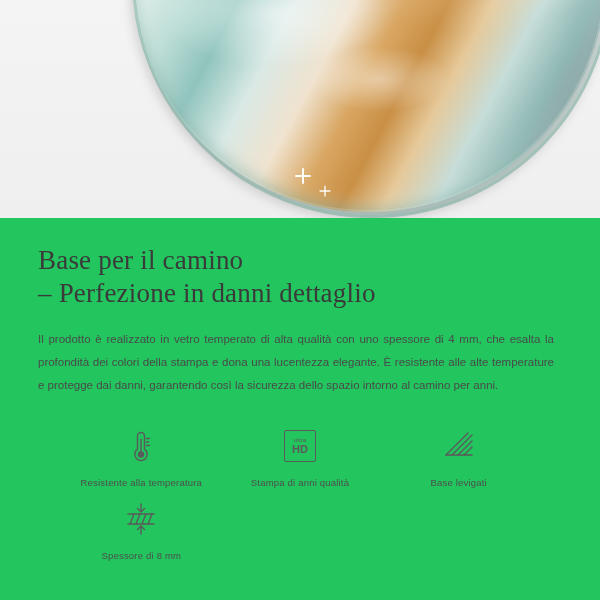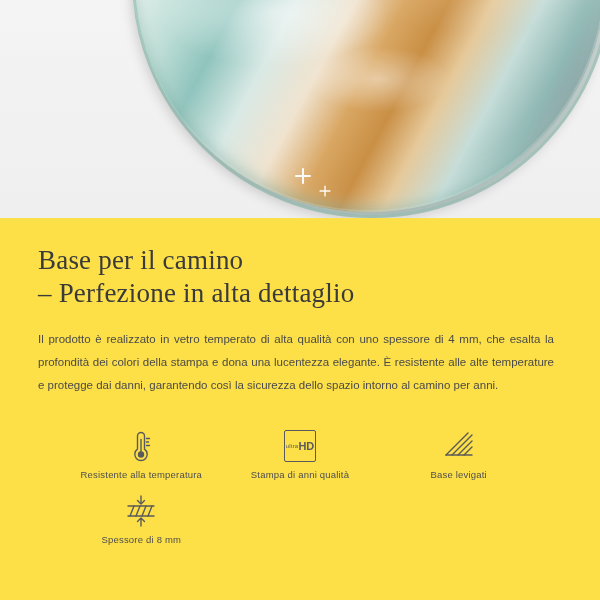--- a/index.html
+++ b/index.html
@@ -10,21 +10,21 @@
     width: 600px;
     height: 600px;
     background: #ffffff;
     font-family: "Liberation Sans", sans-serif;
     overflow: hidden;
   }
   .page {
     position: relative;
     width: 600px;
     height: 600px;
-    background: #fde047;
+    background: #22c55e;
     overflow: hidden;
   }
 
   
   .hero {
     position: relative;
     width: 600px;
     height: 218px;
     background: #f2f2f2;
     overflow: hidden;
@@ -150,40 +150,41 @@
     align-items: center;
     text-align: center;
   }
   .feature-icon {
     height: 46px;
     display: flex;
     align-items: center;
     justify-content: center;
   }
   .feature-label {
+    margin-top: 8px;
     font-size: 9.5px;
     color: #4e4e4e;
     letter-spacing: 0.2px;
   }
   .icon-svg { display: block; }
   .stroke {
     fill: none;
     stroke: #5a5a5a;
     stroke-width: 1.4;
     stroke-linecap: round;
     stroke-linejoin: round;
   }
   .fill { fill: #5a5a5a; }
   .hd-box {
     width: 30px;
     height: 30px;
     border: 1.4px solid #5a5a5a;
     border-radius: 2px;
     display: flex;
-    flex-direction: row;
+    flex-direction: column;
     align-items: center;
     justify-content: center;
     line-height: 1;
   }
   .hd-top {
     font-size: 6px;
     color: #5a5a5a;
     letter-spacing: 0.2px;
   }
   .hd-bottom {
@@ -203,21 +204,21 @@
     <div class="glass-disc"></div>
     <div class="disc-edge"></div>
     <div class="sparkle s1"></div>
     <div class="sparkle s2"></div>
   </div>
 
   <div class="content">
 
     <h1 class="headline">
       <span>Base per il camino</span>
-      <span class="line2">– Perfezione in alta dettaglio</span>
+      <span class="line2">– Perfezione in danni dettaglio</span>
     </h1>
 
     <p class="body-copy">Il prodotto è realizzato in vetro temperato di alta qualità con uno spessore di 4 mm, che esalta la profondità dei colori della stampa e dona una lucentezza elegante. È resistente alle alte temperature e protegge dai danni, garantendo così la sicurezza dello spazio intorno al camino per anni.</p>
 
     <div class="features">
 
       <div class="feature">
         <div class="feature-icon">
           <svg class="icon-svg" width="34" height="38" viewBox="0 0 34 38">
             <path class="stroke" d="M17 5.5a3.5 3.5 0 0 1 3.5 3.5v13.2a6.2 6.2 0 1 1-7 0V9A3.5 3.5 0 0 1 17 5.5z"></path>

